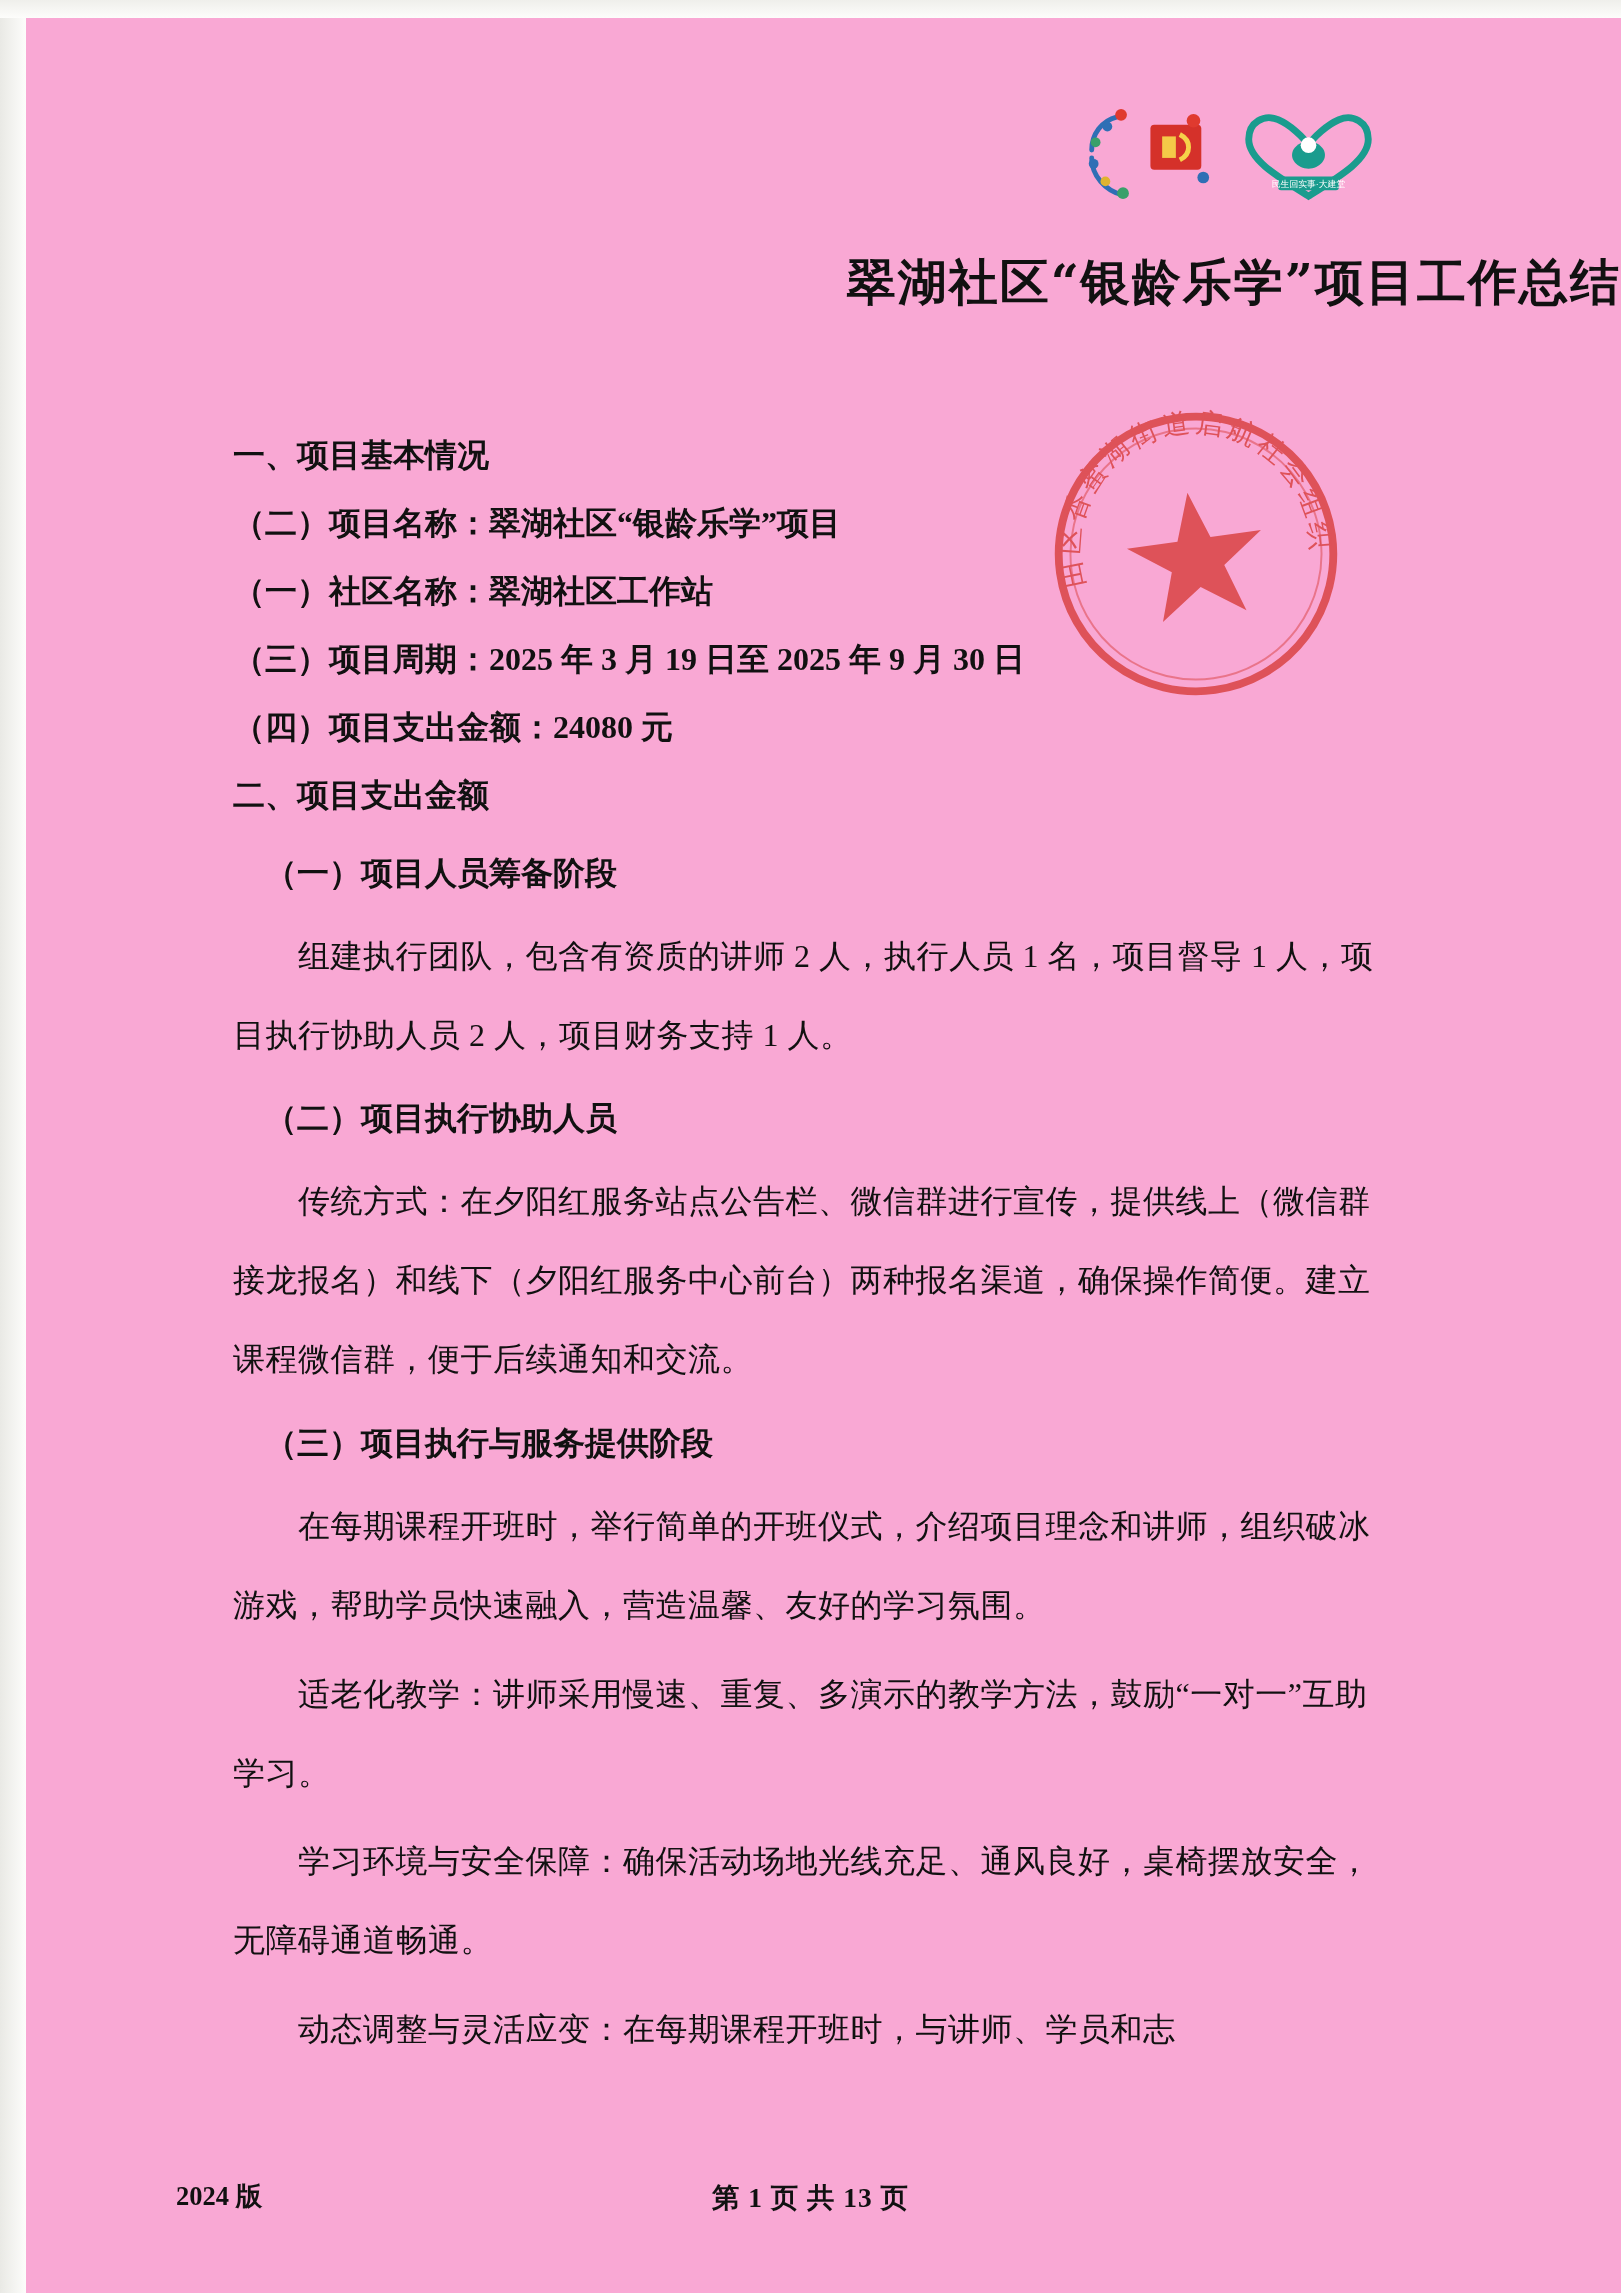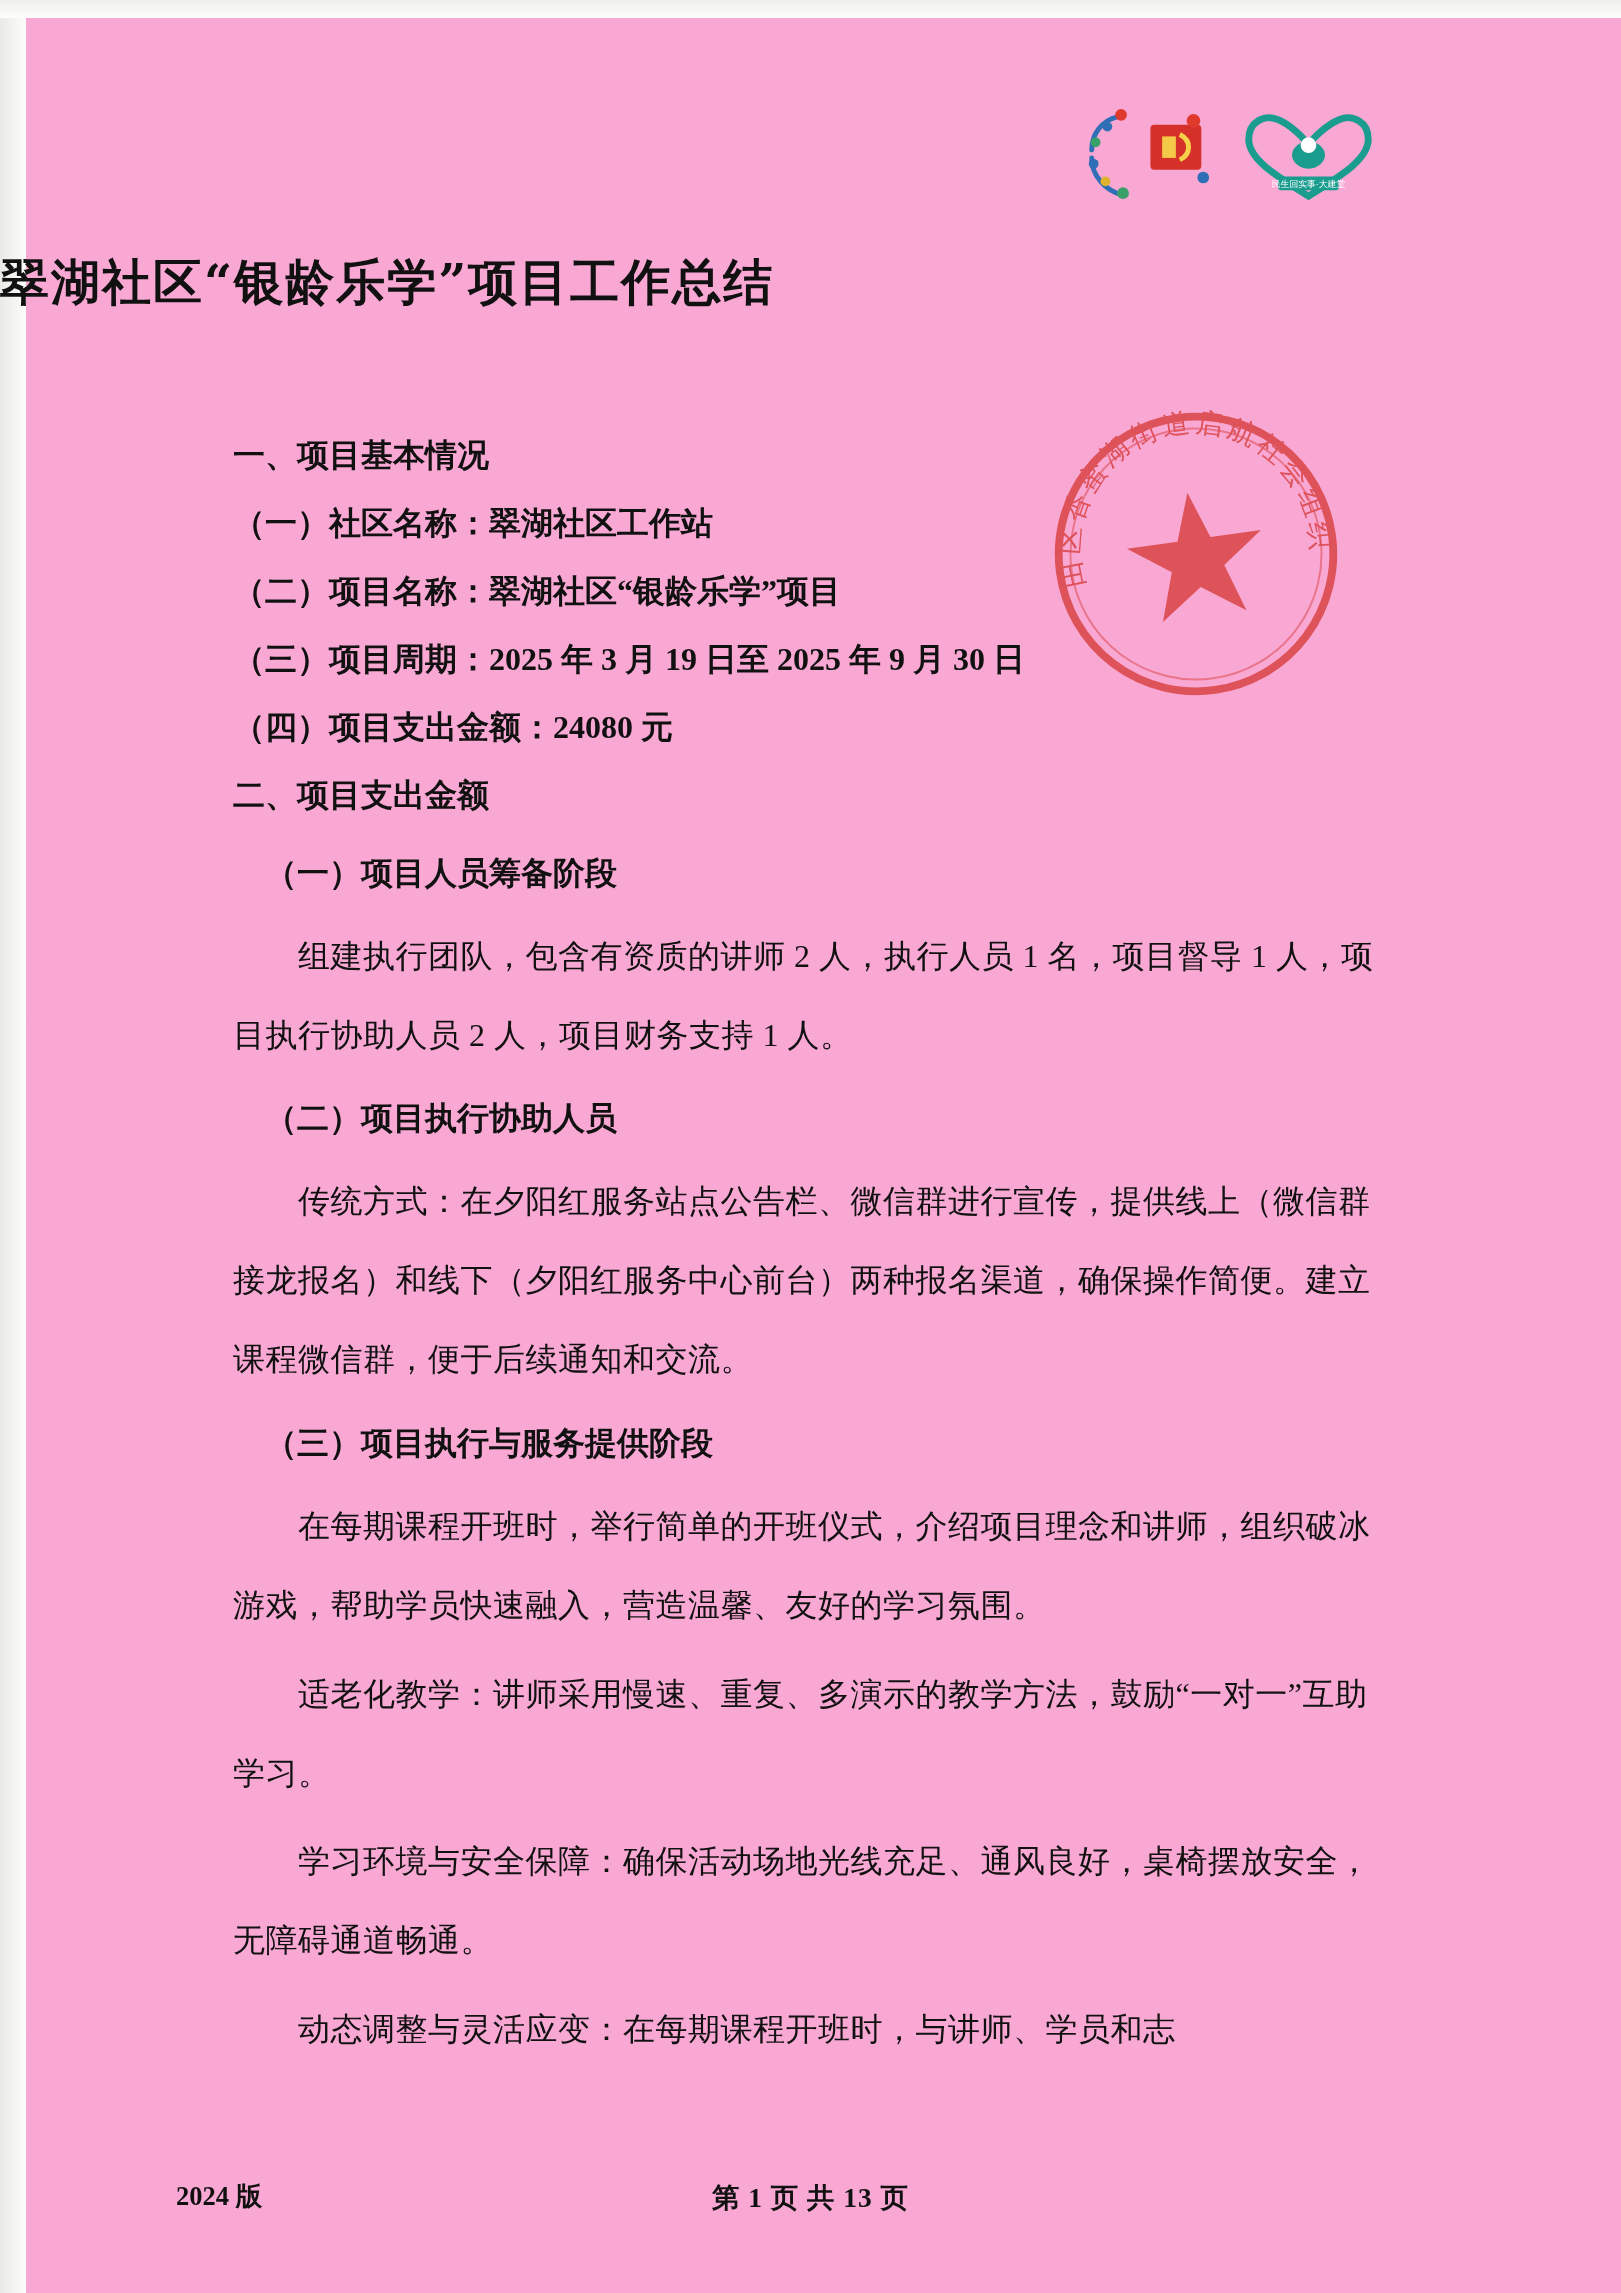--- a/index.html
+++ b/index.html
@@ -53,21 +53,21 @@
     position: absolute;
     left: 167px; top: 7.8px;
     width: 147px; height: 98px;
   }
 
   
   .doc-title {
     position: absolute;
     top: 250px;
     left: 0; right: 0;
-    text-align: left;
+    text-align: right;
     font-size: 49px;
     font-weight: bold;
     letter-spacing: 2px;
     font-family: "DejaVu Serif", "Liberation Serif", serif;
   }
 
   
   .content {
     position: absolute;
     top: 421px;
@@ -159,22 +159,22 @@
       <circle cx="75" cy="40" r="8" fill="#ffffff"></circle>
       <rect x="44" y="72" width="62" height="14" rx="3" fill="#1a9c8e"></rect>
       <text x="75" y="83" font-size="9" fill="#ffffff" text-anchor="middle" font-family="'Liberation Sans', sans-serif">民生回实事·大建堂</text>
     </svg>
   </div>
 
   <div class="doc-title">翠湖社区“银龄乐学”项目工作总结</div>
 
   <div class="content">
     <div class="line heading">一、项目基本情况</div>
+    <div class="line heading">（二）项目名称：翠湖社区“银龄乐学”项目</div>
     <div class="line heading">（一）社区名称：翠湖社区工作站</div>
-    <div class="line heading">（二）项目名称：翠湖社区“银龄乐学”项目</div>
     <div class="line heading">（三）项目周期：2025 年 3 月 19 日至 2025 年 9 月 30 日</div>
     <div class="line heading">（四）项目支出金额：24080 元</div>
     <div class="line heading">二、项目支出金额</div>
     <div class="gap-sm"></div>
     <div class="line sub-bold">（一）项目人员筹备阶段</div>
     <div class="gap-sm"></div>
     <div class="line para">组建执行团队，包含有资质的讲师 2 人，执行人员 1 名，项目督导 1 人，项目执行协助人员 2 人，项目财务支持 1 人。</div>
     <div class="gap-sm"></div>
     <div class="line sub-bold">（二）项目执行协助人员</div>
     <div class="gap-sm"></div>

